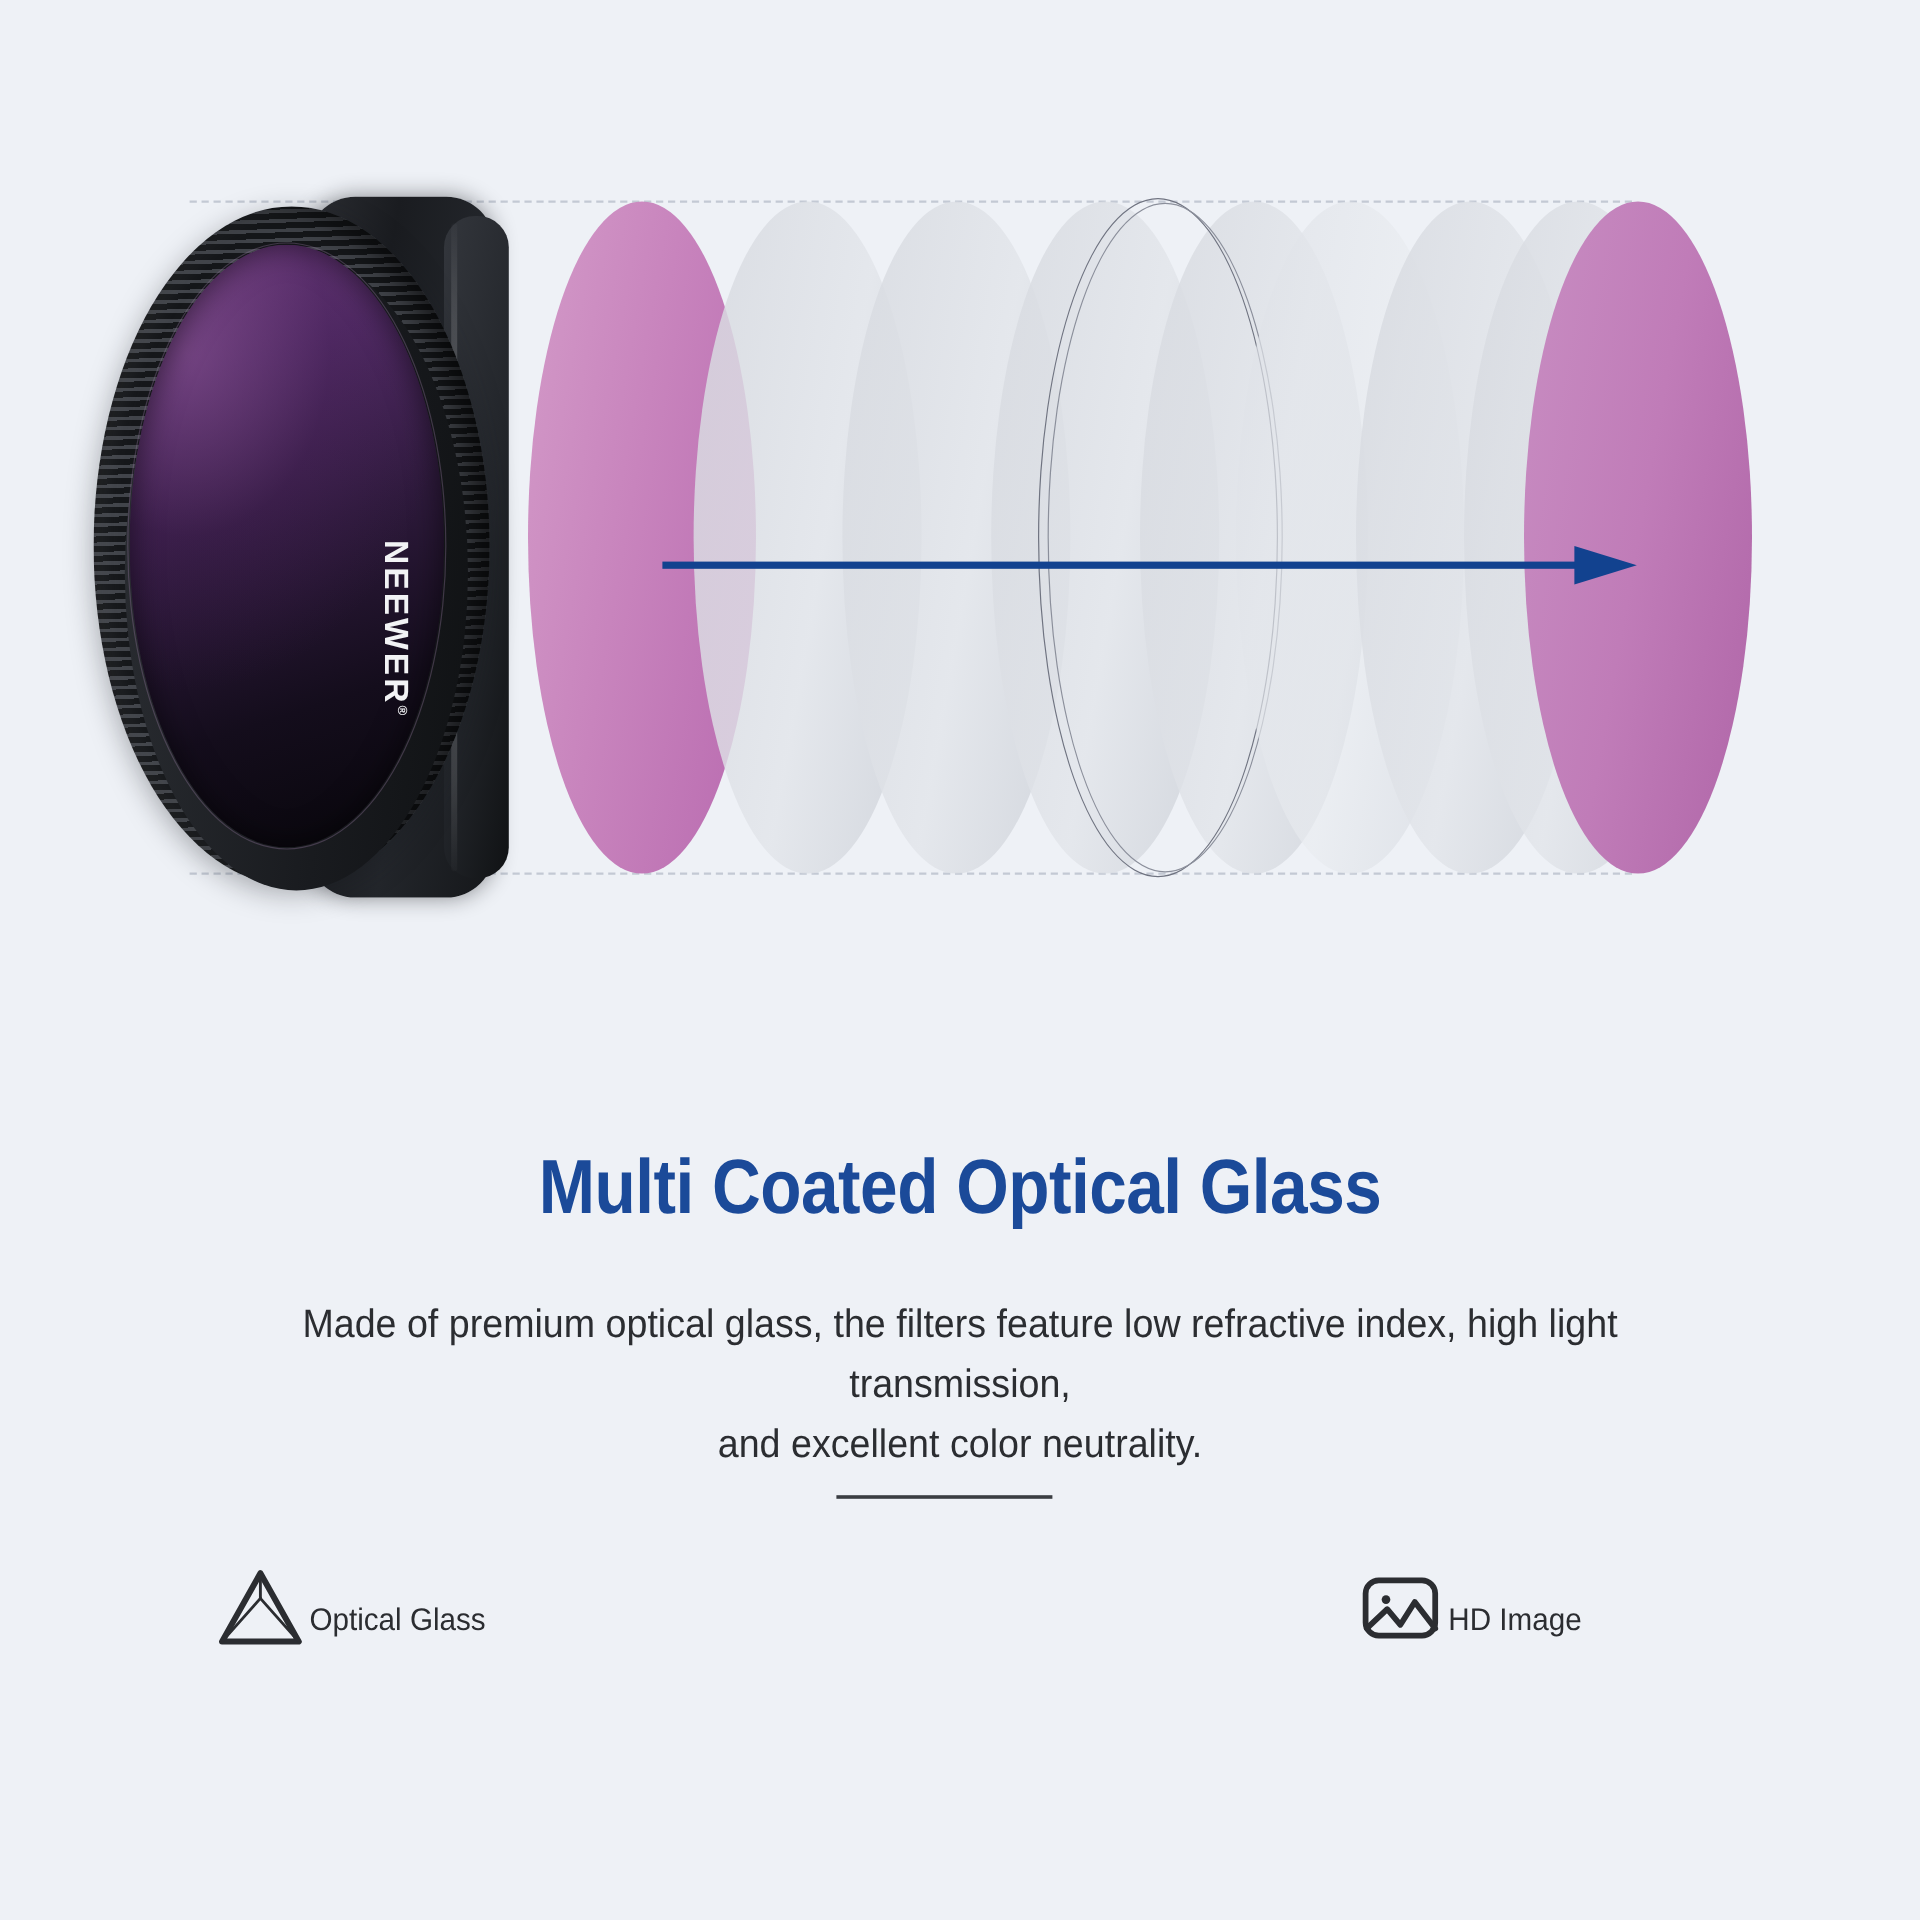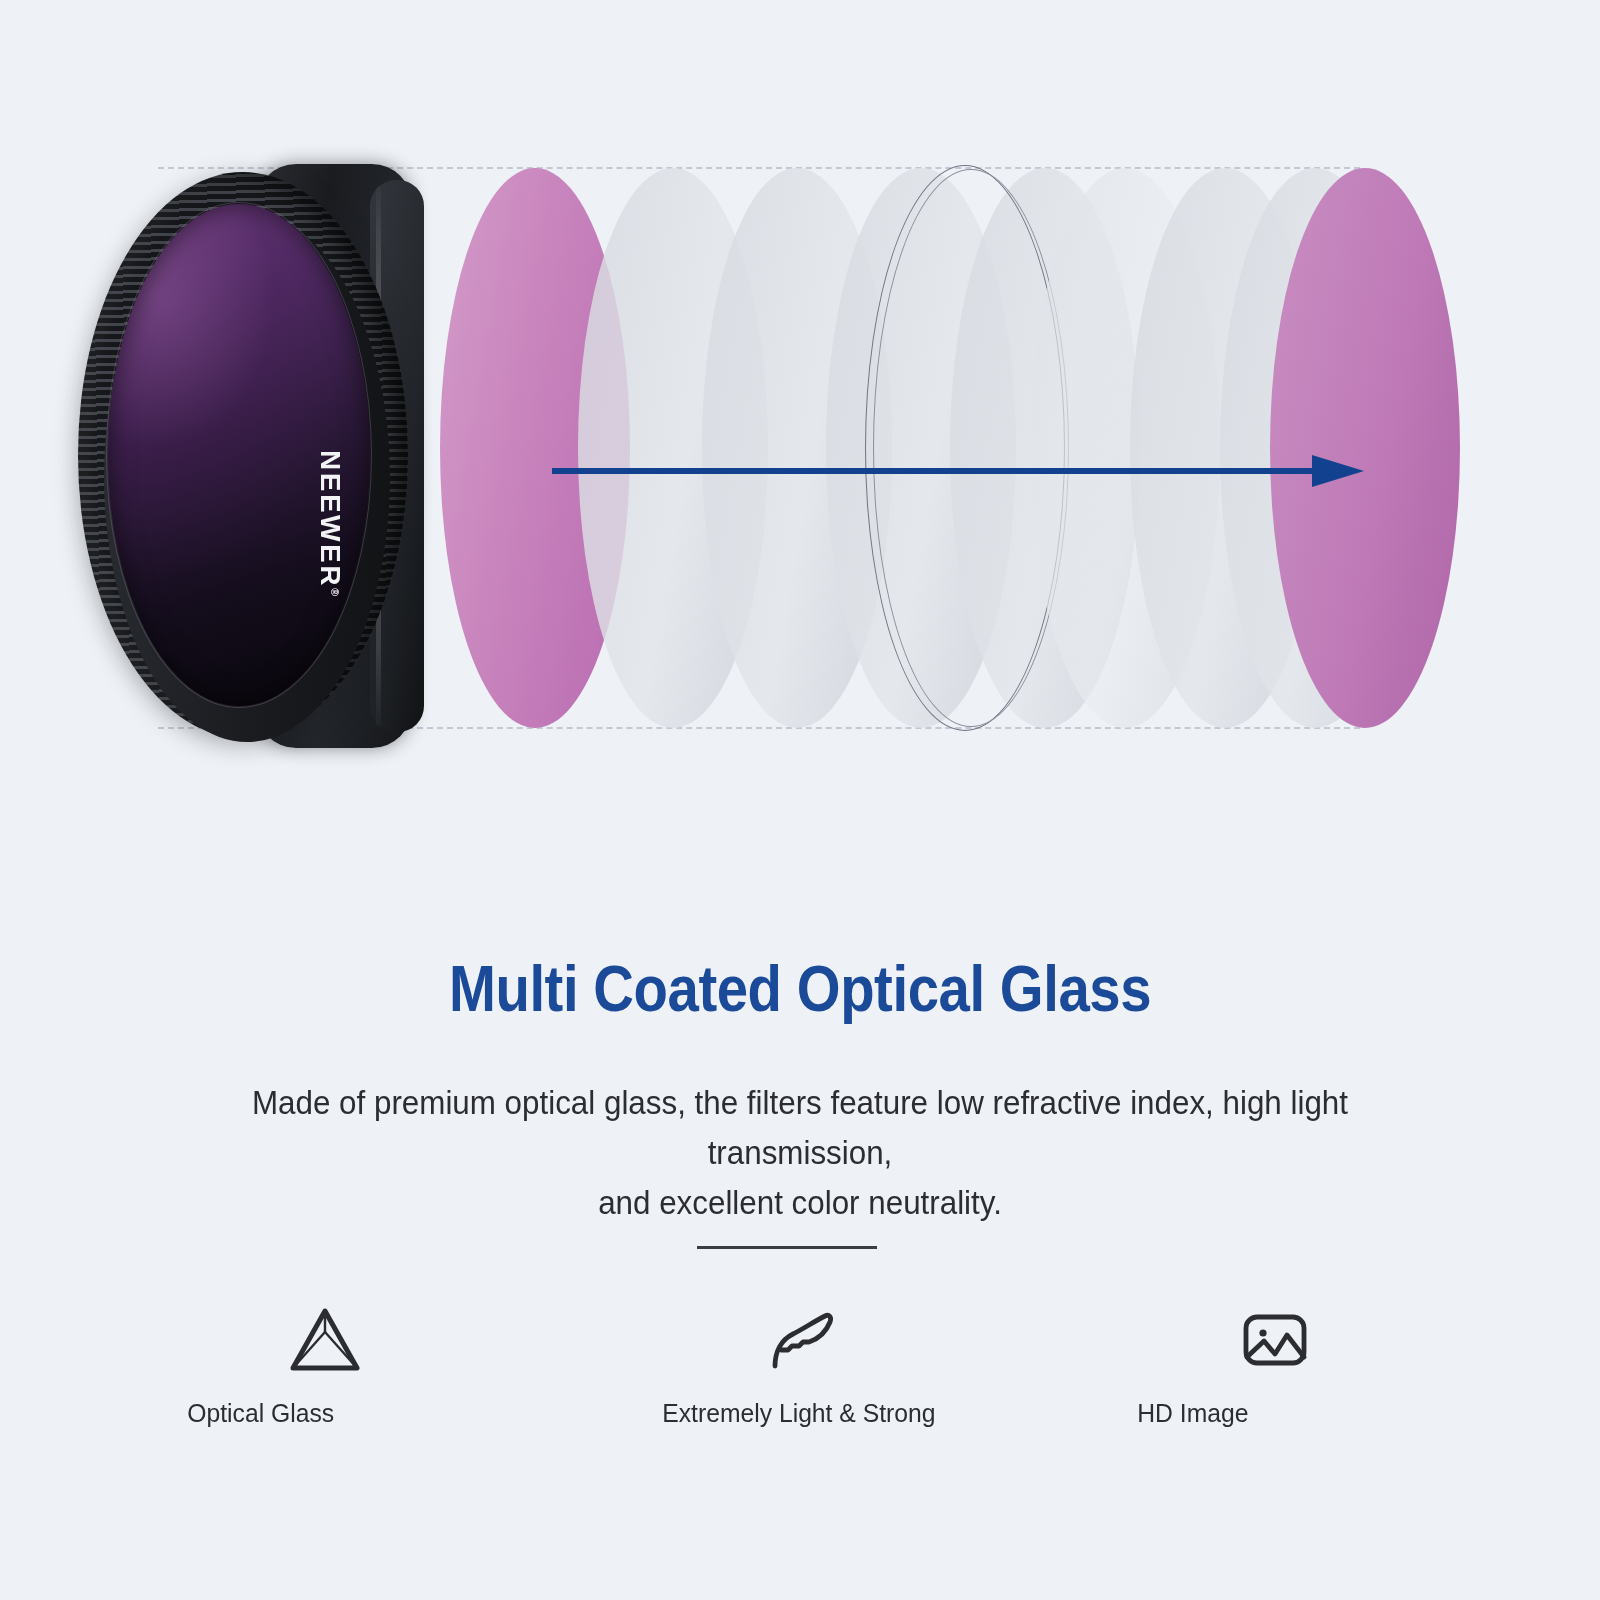--- a/index.html
+++ b/index.html
@@ -233,21 +233,21 @@
     position:absolute;
     left:180px; top:1300px;
     width:1240px; height:170px;
     display:flex;
     justify-content:space-between;
     align-items:flex-start;
   }
   .feature {
     width:290px;
     display:flex;
-    flex-direction:column;
+    align-items:center;
   }
   .feature .ficon {
     height:80px;
     display:flex;
     align-items:center;
     justify-content:center;
   }
   .feature .flabel {
     margin-top:18px;
     color:#2b2d31;
@@ -316,31 +316,20 @@
           <path d="M37 26 L37 5"></path>
           <path d="M37 26 L69 62"></path>
           <path d="M37 26 L5 62"></path>
         </g>
       </svg>
     </div>
     <div class="flabel">Optical Glass</div>
   </div>
 
 
-  <div class="feature">
-    <div class="ficon">
-      <svg width="74" height="64" viewBox="0 0 74 64" fill="none" stroke="#2b2d31" stroke-width="4.8" stroke-linecap="round" stroke-linejoin="round">
-        <path d="M12 58 C12 44 18 32 30 26 C40 21 52 13 62 8
-                 C66 6 69 9 67 14
-                 C63 24 55 31 46 34
-                 L40 34 L36 38 L29 38 L25 42 L18 42"></path>
-      </svg>
-    </div>
-    <div class="flabel">Extremely Light &amp; Strong</div>
-  </div>
 
   <div class="feature">
     <div class="ficon">
       <svg width="74" height="62" viewBox="0 0 74 62" fill="none" stroke="#2b2d31" stroke-width="4.8" stroke-linecap="round" stroke-linejoin="round">
         <rect x="8" y="8" width="58" height="46" rx="11"></rect>
         <circle cx="25" cy="24" r="3.6" fill="#2b2d31" stroke="none"></circle>
         <path d="M9 48 L26 32 L37 45 L49 26 L66 48"></path>
       </svg>
     </div>
     <div class="flabel">HD Image</div>

